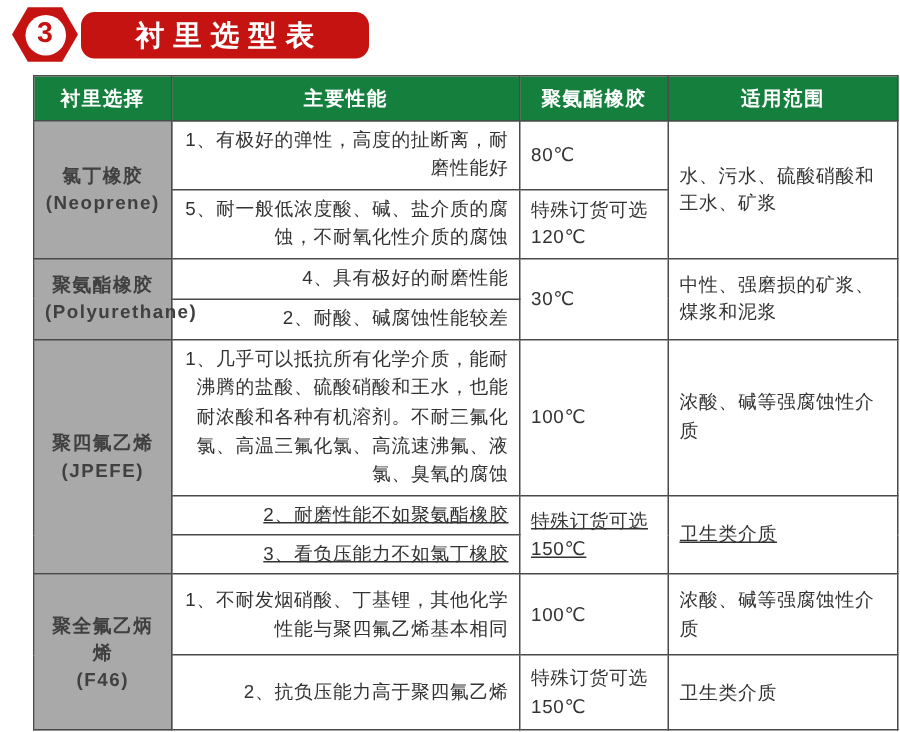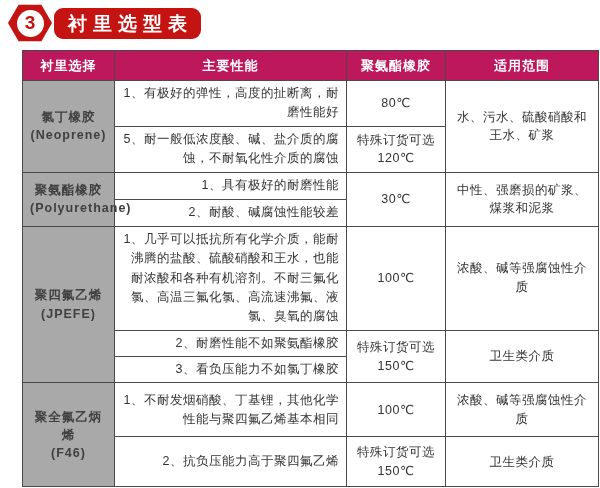--- a/index.html
+++ b/index.html
@@ -13,56 +13,56 @@
     background: #c41311;
     clip-path: polygon(24% 2%, 76% 2%, 100% 50%, 76% 98%, 24% 98%, 0% 50%);
     display: flex; align-items: center; justify-content: center; z-index: 2;
   }
   .hex-inner {
     width: 27px; height: 27px; border-radius: 50%; background: #ffffff;
     display: flex; align-items: center; justify-content: center;
     font-weight: bold; font-size: 19px; color: #c41311;
   }
   .title-pill {
-    position: absolute; left: 46px; top: 6px; width: 147px; height: 31px;
+    position: absolute; left: 46px; top: 6px; width: 192px; height: 31px;
     background: #c41311; border-radius: 9px;
     display: flex; align-items: center; justify-content: center;
     color: #ffffff; font-size: 19px; font-weight: bold; letter-spacing: 6px;
     padding-left: 6px; z-index: 1;
   }
 
   
   table.lining {
     position: absolute; left: 22px; top: 50px;
     border-collapse: collapse; table-layout: fixed; width: 576px;
     font-size: 12.5px; color: #333333;
   }
   table.lining td, table.lining th { border: 1.5px solid #4a4a4a; padding: 3px 7px; }
   col.c1 { width: 92px; }
   col.c2 { width: 232px; }
   col.c3 { width: 99px; }
   col.c4 { width: 153px; }
 
   tr.head th {
-    background: #be185d; color: #ffffff; font-weight: bold; font-size: 13px;
+    background: #15803d; color: #ffffff; font-weight: bold; font-size: 13px;
     text-align: center; height: 30px; letter-spacing: 1px;
   }
   td.lining-name {
     background: #a9a9a9; color: #404040; font-weight: bold;
     text-align: center; font-size: 12.5px; line-height: 1.45; letter-spacing: 1px;
   }
   td.perf { text-align: right; line-height: 1.55; letter-spacing: 0.5px; }
-  td.temp, td.range { text-align: center; line-height: 1.5; letter-spacing: 0.5px; margin-left: 20px; }
+  td.temp, td.range { line-height: 1.5; letter-spacing: 0.5px; margin-left: 20px; }
   td.temp .tline { display: block; }
 
   tr.h45 { height: 45px; }
   tr.h46 { height: 46px; }
   tr.h27 { height: 27px; padding-left: 40px; }
   tr.h86 { height: 86px; }
-  tr.h26 { height: 26px; }
+  tr.h26 { height: 26px; text-decoration: underline; }
   tr.h54 { height: 54px; }
   tr.h50 { height: 50px; }
 </style>
 </head>
 <body>
 
 <div class="title-wrap">
   <div class="hex-badge">
     <div class="hex-inner">3</div>
   </div>
@@ -100,21 +100,21 @@
       <span class="tline">特殊订货可选</span>
       <span class="tline">120℃</span>
     </td>
   </tr>
 
   <tr class="h27">
     <td class="lining-name" rowspan="2">
       <span>聚氨酯橡胶</span><br>
       <span>(Polyurethane)</span>
     </td>
-    <td class="perf">1、具有极好的耐磨性能</td>
+    <td class="perf">4、具有极好的耐磨性能</td>
     <td class="temp" rowspan="2">30℃</td>
     <td class="range" rowspan="2">中性、强磨损的矿浆、煤浆和泥浆</td>
   </tr>
   <tr class="h27">
     <td class="perf">2、耐酸、碱腐蚀性能较差</td>
   </tr>
 
   <tr class="h86">
     <td class="lining-name" rowspan="3">
       <span>聚四氟乙烯</span><br>

